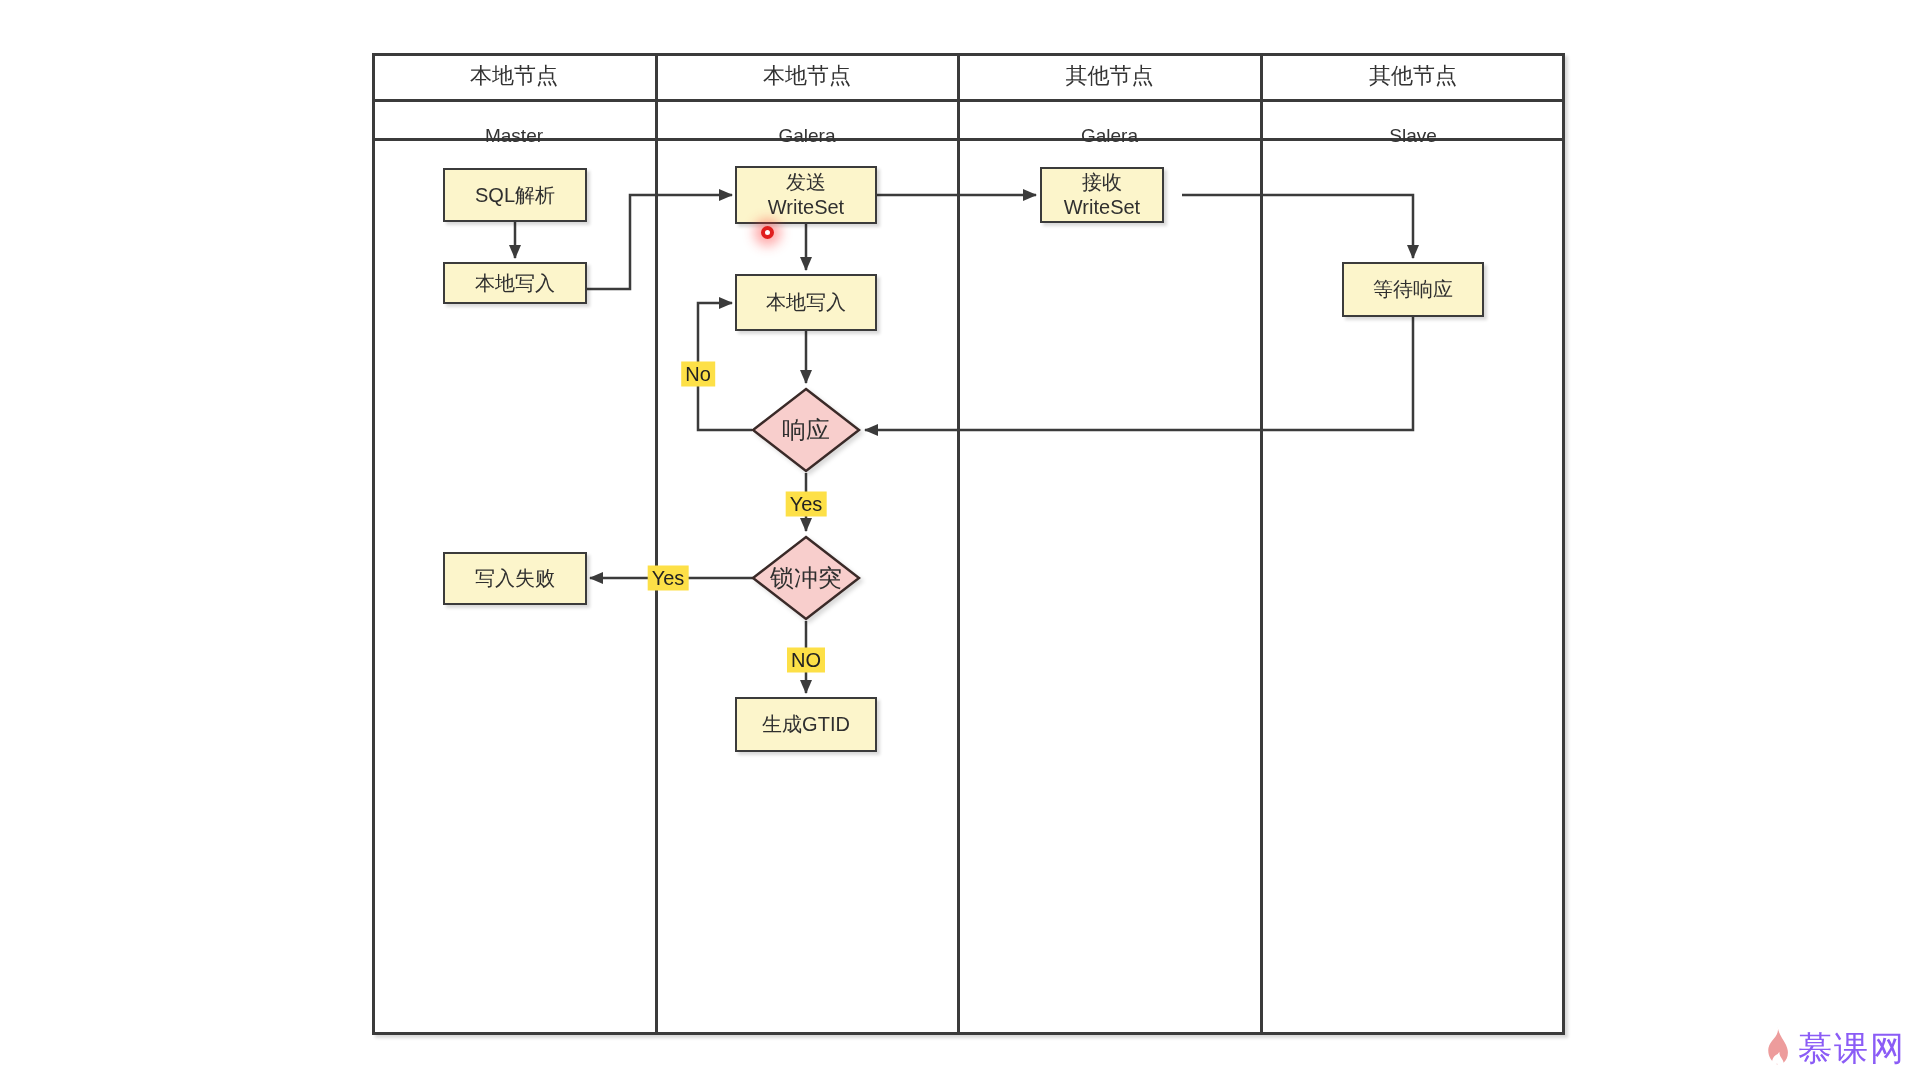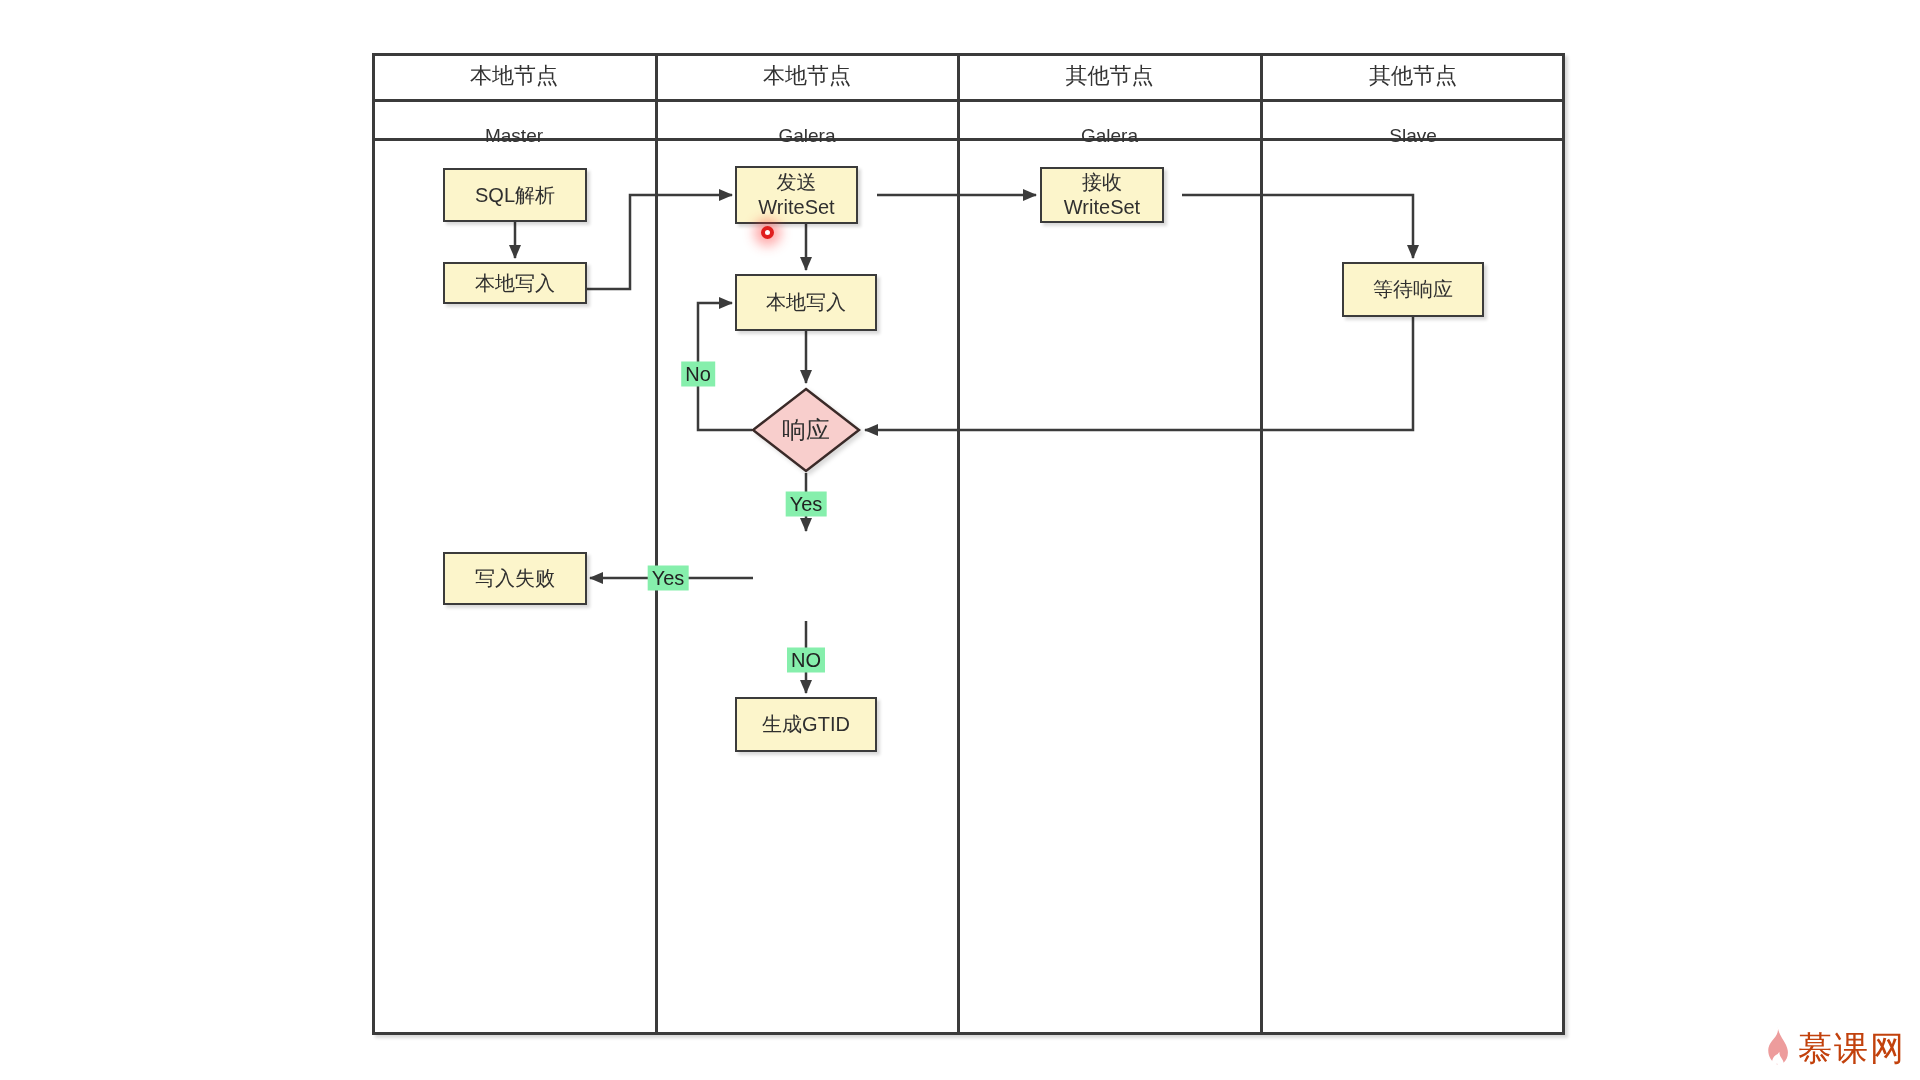--- a/index.html
+++ b/index.html
@@ -25,31 +25,31 @@
         display:flex;flex-direction:column;align-items:center;justify-content:center;
         font-size:20px;line-height:1.25;color:#2f2f2f;
         box-shadow:3px 3px 3px rgba(0,0,0,0.15);}
   .diamond{position:absolute;width:110px;height:86px;
            display:flex;align-items:center;justify-content:center;}
   .diamond svg{position:absolute;left:0;top:0;filter:drop-shadow(3px 3px 2px rgba(0,0,0,0.15));}
   .diamond polygon{fill:#f8cecc;stroke:#3a2a28;stroke-width:2.5px;}
   .diamond .dlabel{position:relative;font-size:24px;color:#2f2f2f;}
 
   
-  .edge-label{position:absolute;transform:translate(-50%,-50%);background:#86efac;
+  .edge-label{position:absolute;transform:translate(-50%,-50%);background:#fde047;
               padding:1px 4px;font-size:20px;color:#222;}
 
   
   .laser-dot{position:absolute;left:761px;top:226px;width:13px;height:13px;border-radius:50%;
              border:4px solid #e01e1e;box-sizing:border-box;background:#fff;
              box-shadow:0 0 12px 7px rgba(255,45,45,0.40);}
 
   
   .watermark{position:absolute;right:14px;bottom:8px;display:flex;align-items:center;gap:6px;}
-  .watermark .wm-text{font-size:34px;letter-spacing:2px;color:#c2410c;}
+  .watermark .wm-text{font-size:34px;letter-spacing:2px;color:#8b5cf6;}
 </style>
 </head>
 <body>
 
 <div class="stage">
 
   <div class="pool-frame"></div>
   <div class="hline" style="left:372px;top:99px;width:1193px;height:3px"></div>
   <div class="hline" style="left:372px;top:138px;width:1193px;height:3px"></div>
   <div class="vline" style="left:655px;top:53px;width:3px;height:982px"></div>
@@ -89,21 +89,21 @@
   <div class="edge-label" style="left:806px;top:504px">Yes</div>
   <div class="edge-label" style="left:668px;top:578px">Yes</div>
   <div class="edge-label" style="left:806px;top:660px">NO</div>
 
   <div class="node" style="left:443px;top:168px;width:144px;height:54px">
     <span>SQL解析</span>
   </div>
   <div class="node" style="left:443px;top:262px;width:144px;height:42px">
     <span>本地写入</span>
   </div>
-  <div class="node" style="left:735px;top:166px;width:123px;height:58px">
+  <div class="node" style="left:735px;top:166px;width:142px;height:58px">
     <span>发送</span>
     <span>WriteSet</span>
   </div>
   <div class="node" style="left:1040px;top:167px;width:124px;height:56px">
     <span>接收</span>
     <span>WriteSet</span>
   </div>
   <div class="node" style="left:1342px;top:262px;width:142px;height:55px">
     <span>等待响应</span>
   </div>
@@ -116,20 +116,26 @@
   <div class="node" style="left:735px;top:697px;width:142px;height:55px">
     <span>生成GTID</span>
   </div>
 
   <div class="diamond" style="left:751px;top:387px">
     <svg width="110" height="86" viewBox="0 0 110 86">
       <polygon points="55,2 108,43 55,84 2,43"></polygon>
     </svg>
     <span class="dlabel">响应</span>
   </div>
+  <div class="diamond" style="left:751px;top:535px">
+    <svg width="110" height="86" viewBox="0 0 110 86">
+      <polygon points="55,2 108,43 55,84 2,43"></polygon>
+    </svg>
+    <span class="dlabel">锁冲突</span>
+  </div>
 
   <div class="laser-dot"></div>
 
   <div class="watermark">
     <svg width="30" height="46" viewBox="0 0 24 36">
       <path d="M12.5 0 C14.5 7.5 6.5 10.5 5.2 17 C4.2 22.5 7 28.5 12.5 30.5 C10.2 26 11.8 22.5 14 20.2 C13.5 24.5 16.8 25.5 17.3 29 C19.6 26.8 21.2 23.5 20.6 19.2 C19.7 12 13.6 8.5 12.5 0 Z" fill="#ed9c9c"></path>
       <ellipse cx="11.2" cy="26.5" rx="2.6" ry="4.6" fill="#ffffff" transform="rotate(28 11.2 26.5)"></ellipse>
     </svg>
     <span class="wm-text">慕课网</span>
   </div>

